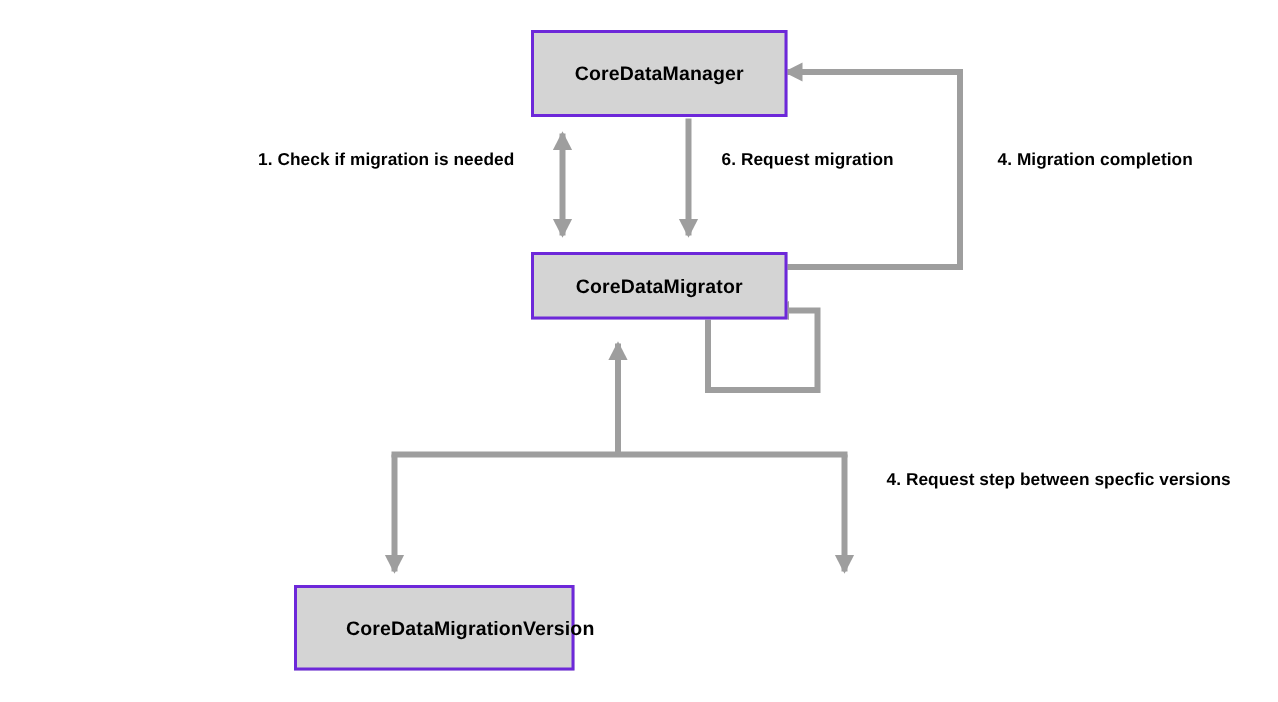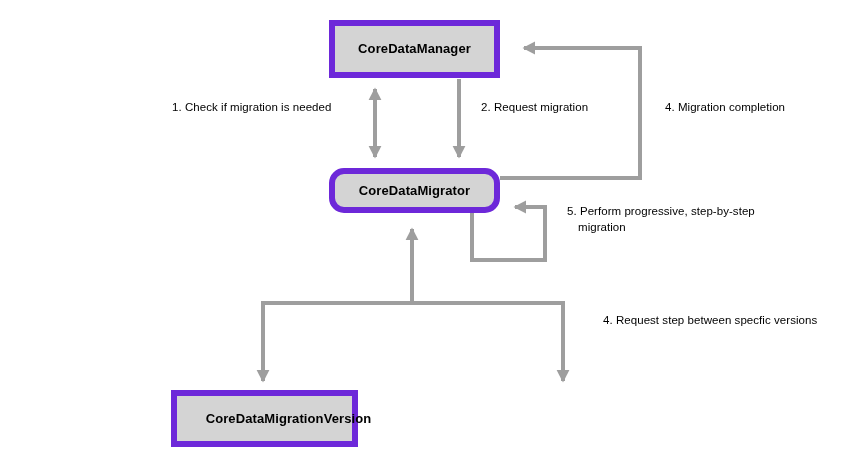--- a/index.html
+++ b/index.html
@@ -19,39 +19,40 @@
     position: absolute;
     left: 0;
     top: 0;
     width: 852px;
     height: 468px;
   }
   .node {
     position: absolute;
     box-sizing: border-box;
     background: #d4d4d4;
-    border: 6px solid #6d28d9;
+    border: 2px solid #6d28d9;
     display: flex;
     align-items: center;
     justify-content: center;
+    margin-left: 25px;
   }
   .node-label {
     font-family: "Liberation Sans", sans-serif;
     font-size: 13px;
     font-weight: bold;
     color: #000000;
     letter-spacing: 0.1px;
     text-align: center;
     line-height: 1.2;
   }
   .edge-label {
     position: absolute;
     font-family: "Liberation Sans", sans-serif;
     font-size: 11.5px;
-    font-weight: normal;
+    font-weight: bold;
     color: #000000;
     line-height: 1.35;
     white-space: pre-line;
     letter-spacing: 0.05px;
   }
   .edge-label.hang {
     text-indent: -11px;
     padding-left: 11px;
   }
 </style>
@@ -87,34 +88,32 @@
       <line x1="261" y1="303" x2="565" y2="303"></line>
       <line x1="263" y1="303" x2="263" y2="381" marker-end="url(#arrow-end)"></line>
       <line x1="563" y1="303" x2="563" y2="381" marker-end="url(#arrow-end)"></line>
     </g>
   </svg>
 
   <div class="node" style="left:329px; top:20px; width:171px; height:58px;">
     <span class="node-label">CoreDataManager</span>
   </div>
 
-  <div class="node" style="left:329px; top:168px; width:171px; height:45px;border-radius:15px;">
+  <div class="node" style="left:329px; top:168px; width:171px; height:45px;">
     <span class="node-label">CoreDataMigrator</span>
   </div>
 
   <div class="node" style="left:171px; top:390px; width:187px; height:57px;padding-left:48px;">
     <span class="node-label">CoreDataMigrationVersion</span>
   </div>
 
 
   <div class="edge-label" style="left:172px; top:100px;">1. Check if migration is needed</div>
 
-  <div class="edge-label" style="left:481px; top:100px;">2. Request migration</div>
+  <div class="edge-label" style="left:481px; top:100px;">6. Request migration</div>
 
 
-  <div class="edge-label" style="left:591px; top:313px;margin-left:12px;">4. Request step between specfic versions</div>
+  <div class="edge-label" style="left:591px; top:313px;">4. Request step between specfic versions</div>
 
-  <div class="edge-label hang" style="left:567px; top:204px; width:245px;">5. Perform progressive, step-by-step
-migration</div>
 
   <div class="edge-label" style="left:665px; top:100px;">4. Migration completion</div>
 
 </div>
 
 </body></html>

